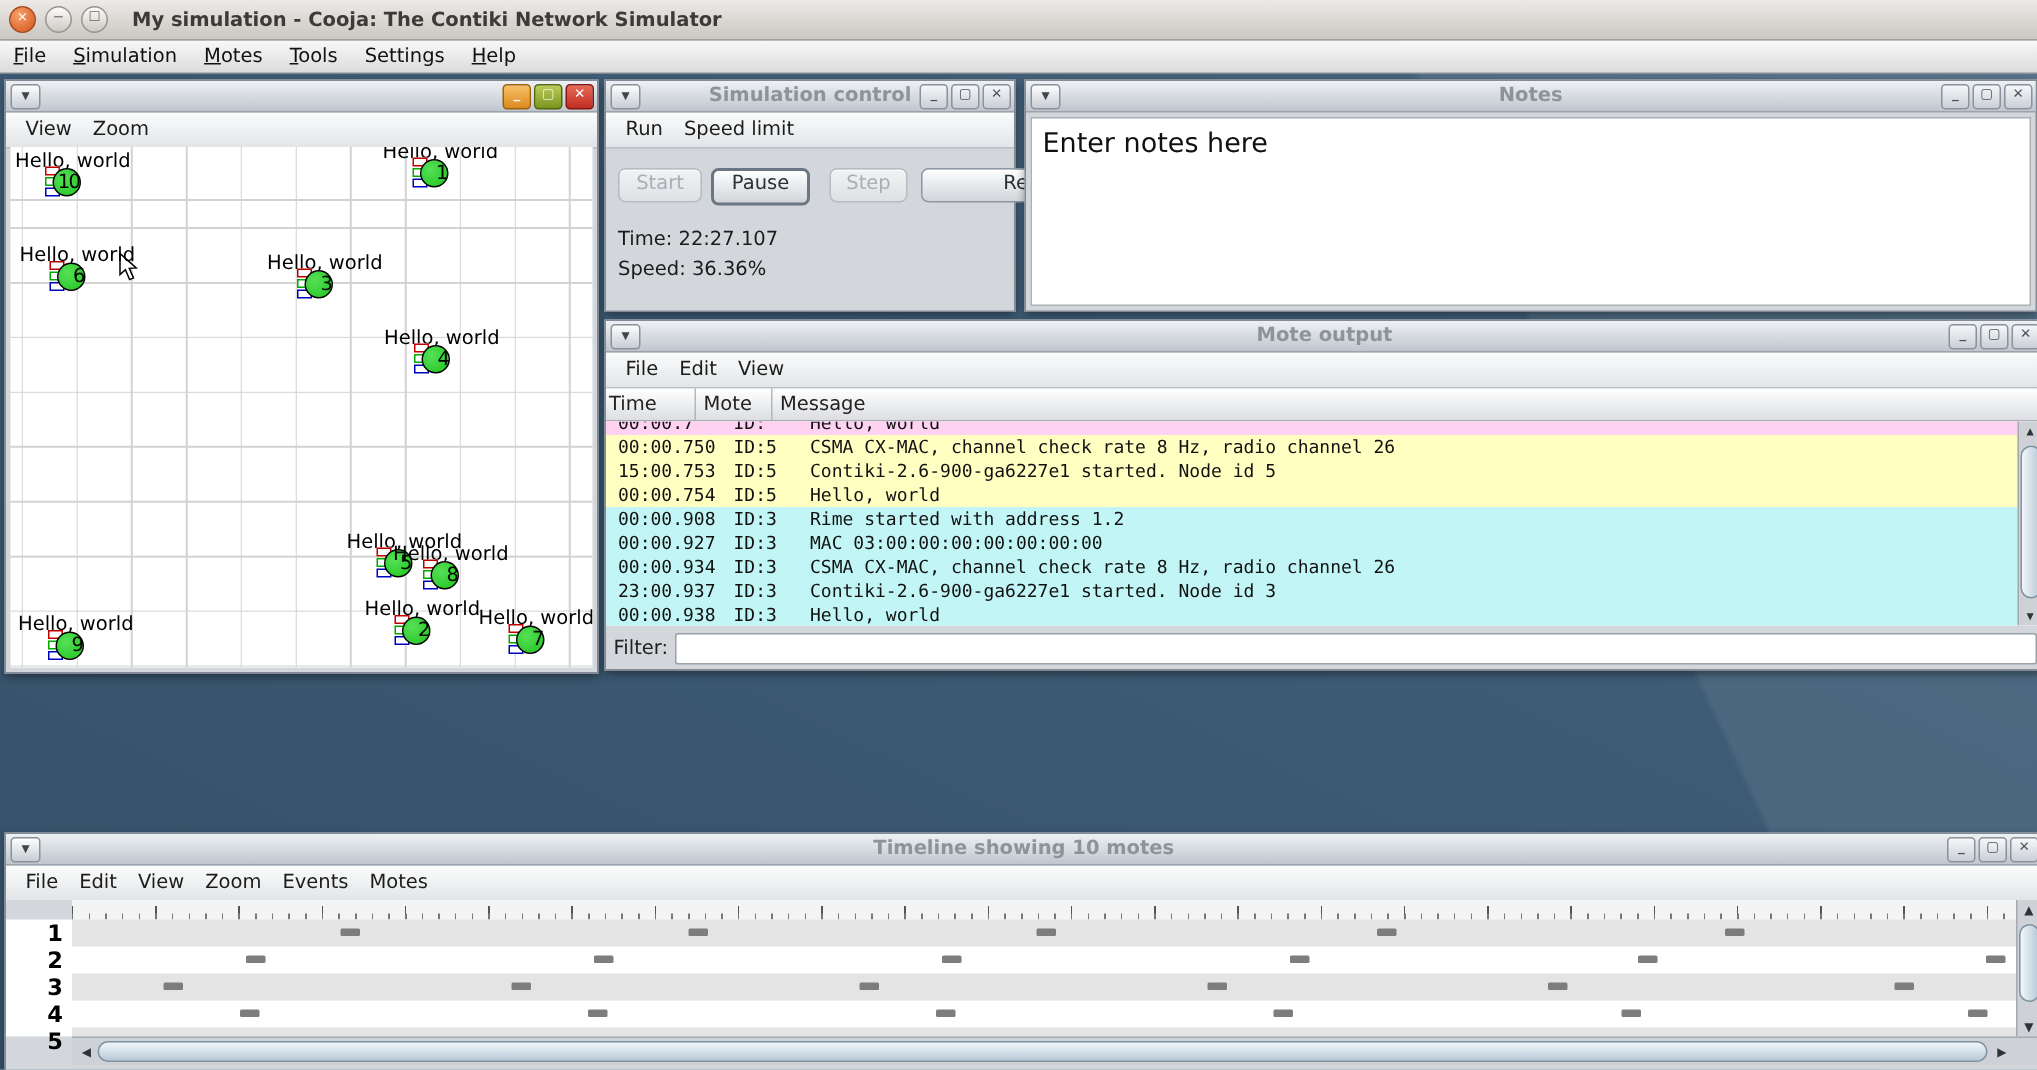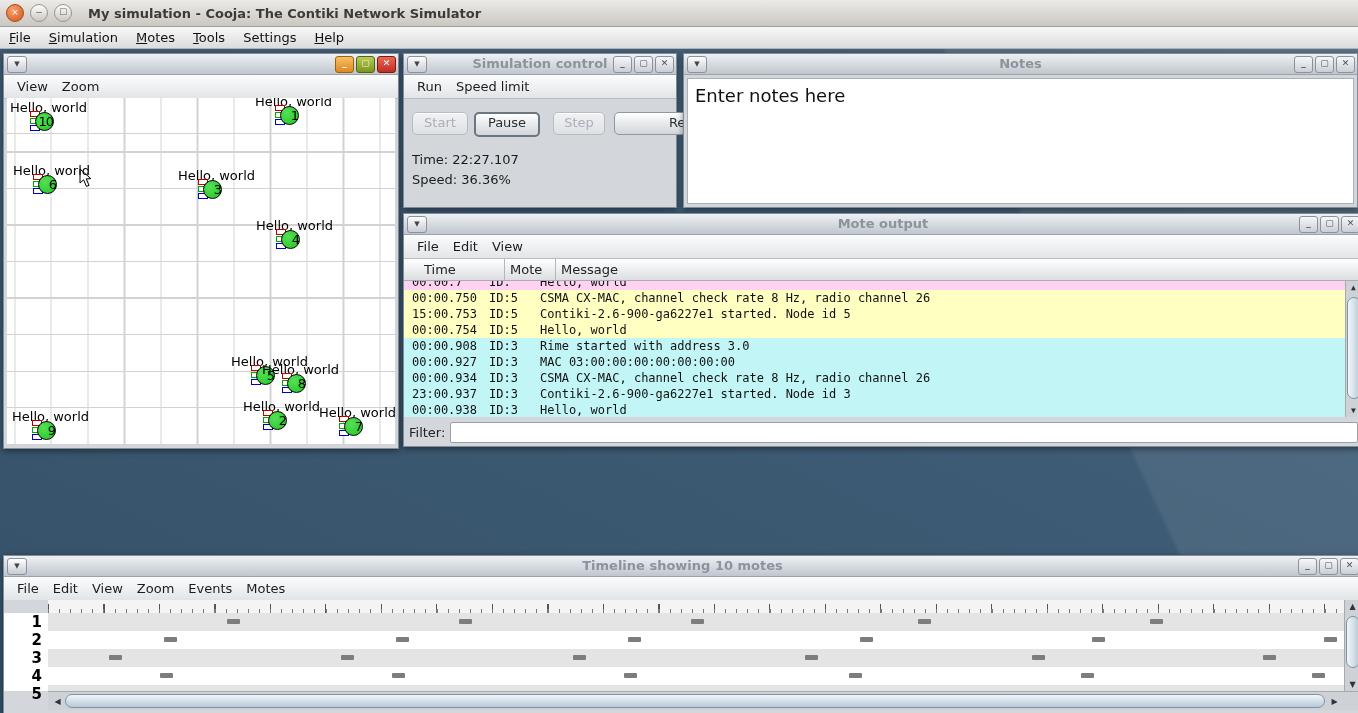--- a/index.html
+++ b/index.html
@@ -285,21 +285,21 @@
         <div class="fbtn">▢</div>
         <div class="fbtn">✕</div>
       </div>
     </div>
     <div class="f-menubar">
       <span>File</span>
       <span>Edit</span>
       <span>View</span>
     </div>
     <div class="mo-header">
-      <div class="mo-h" style="width:101px;padding-left:20px;">Time</div>
+      <div class="mo-h" style="width:60px;padding-left:2px;">Time</div>
       <div class="mo-h" style="width:51px;padding-left:5px;">Mote</div>
       <div class="mo-h" style="flex:1;padding-left:5px;border-right:none;">Message</div>
     </div>
     <div class="mo-rows">
       <div id="mo-rows" style="margin-right:17px;">
           <div class="partial-clip">
             <div class="mo-row pink">
               <span class="c-time">00:00.7</span>
               <span class="c-mote">ID:</span>
               <span class="c-msg">Hello, world</span>
@@ -316,21 +316,21 @@
             <span class="c-msg">Contiki-2.6-900-ga6227e1 started. Node id 5</span>
           </div>
           <div class="mo-row yellow">
             <span class="c-time">00:00.754</span>
             <span class="c-mote">ID:5</span>
             <span class="c-msg">Hello, world</span>
           </div>
           <div class="mo-row cyan">
             <span class="c-time">00:00.908</span>
             <span class="c-mote">ID:3</span>
-            <span class="c-msg">Rime started with address 3.0</span>
+            <span class="c-msg">Rime started with address 1.2</span>
           </div>
           <div class="mo-row cyan">
             <span class="c-time">00:00.927</span>
             <span class="c-mote">ID:3</span>
             <span class="c-msg">MAC 03:00:00:00:00:00:00:00</span>
           </div>
           <div class="mo-row cyan">
             <span class="c-time">00:00.934</span>
             <span class="c-mote">ID:3</span>
             <span class="c-msg">CSMA CX-MAC, channel check rate 8 Hz, radio channel 26</span>

